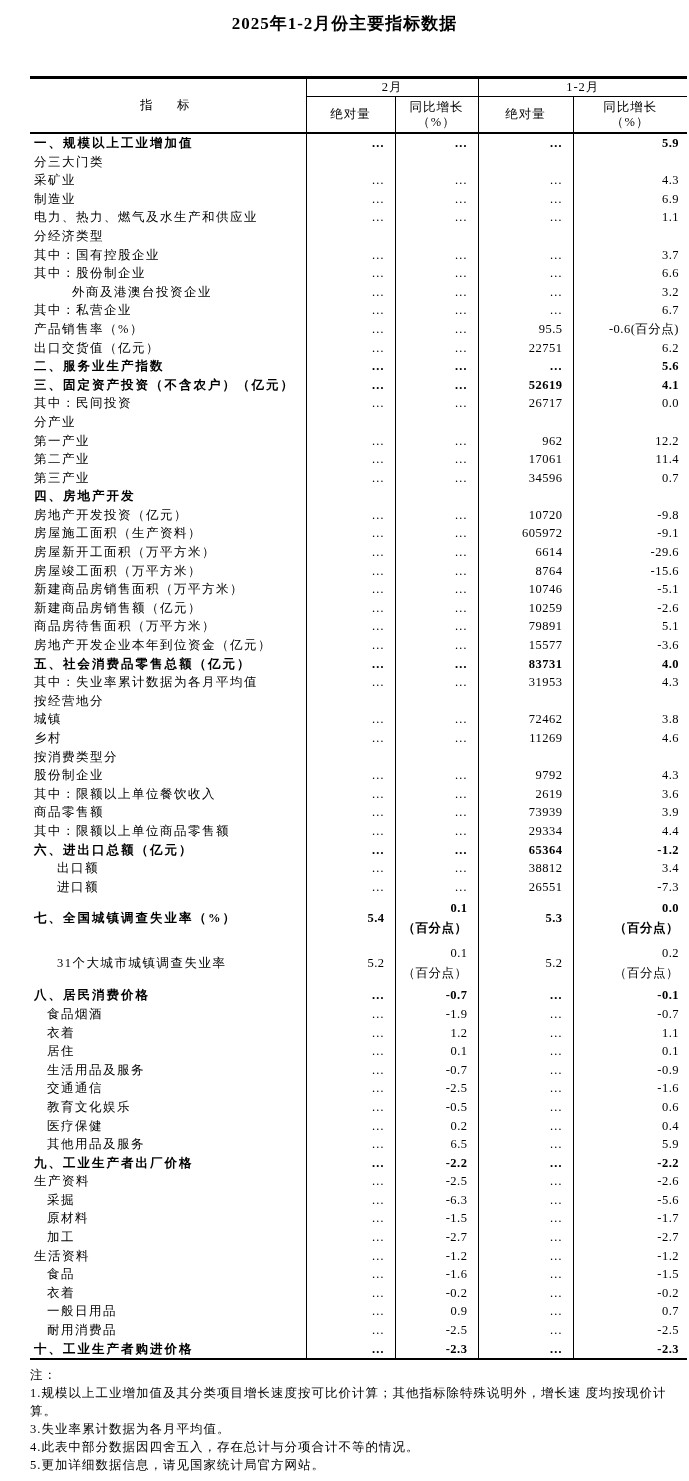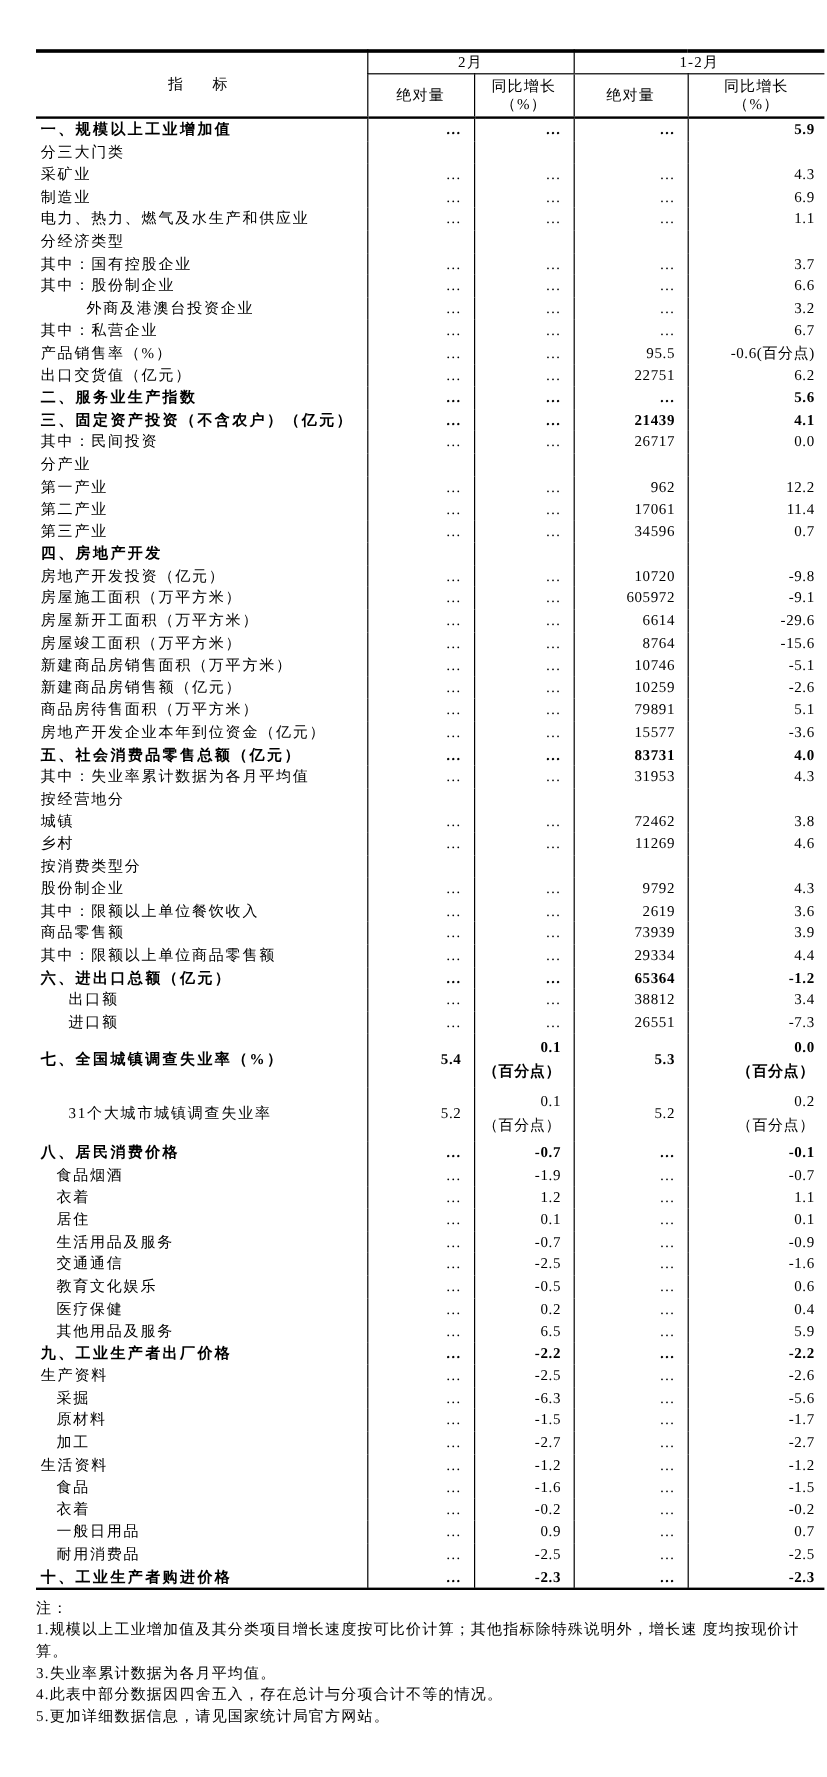--- a/index.html
+++ b/index.html
@@ -83,20 +83,21 @@
     line-height:18px;
     letter-spacing:1px;
   }
   .notes .note-line{white-space:normal;}
 </style>
 </head>
 <body>
 
 <div class="page">
 
+  <h1 class="title">2025年1-2月份主要指标数据</h1>
 
   <table class="main">
     <colgroup>
       <col class="c-ind">
         <col class="c-fa">
         <col class="c-fy">
         <col class="c-ca">
         <col class="c-cy">
     </colgroup>
     <thead>
@@ -203,21 +204,21 @@
           <td class="lbl">二、服务业生产指数</td>
           <td class="val">…</td>
           <td class="val">…</td>
           <td class="val">…</td>
           <td class="val last">5.6</td>
         </tr>
         <tr class="bold">
           <td class="lbl">三、固定资产投资（不含农户）（亿元）</td>
           <td class="val">…</td>
           <td class="val">…</td>
-          <td class="val">21439</td>
+          <td class="val">52619</td>
           <td class="val last">4.1</td>
         </tr>
         <tr>
           <td class="lbl">其中：民间投资</td>
           <td class="val">…</td>
           <td class="val">…</td>
           <td class="val">26717</td>
           <td class="val last">0.0</td>
         </tr>
         <tr>
@@ -256,21 +257,21 @@
           <td class="val last"></td>
         </tr>
         <tr>
           <td class="lbl">房地产开发投资（亿元）</td>
           <td class="val">…</td>
           <td class="val">…</td>
           <td class="val">10720</td>
           <td class="val last">-9.8</td>
         </tr>
         <tr>
-          <td class="lbl">房屋施工面积（万平方米）</td>
+          <td class="lbl">房屋施工面积（生产资料）</td>
           <td class="val">…</td>
           <td class="val">…</td>
           <td class="val">605972</td>
           <td class="val last">-9.1</td>
         </tr>
         <tr>
           <td class="lbl">房屋新开工面积（万平方米）</td>
           <td class="val">…</td>
           <td class="val">…</td>
           <td class="val">6614</td>

